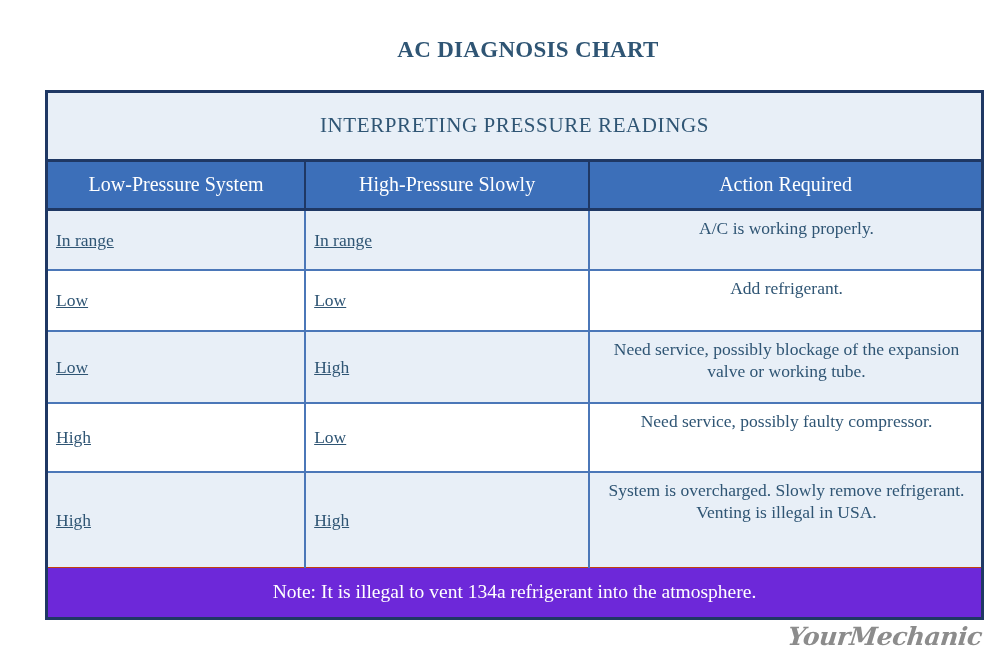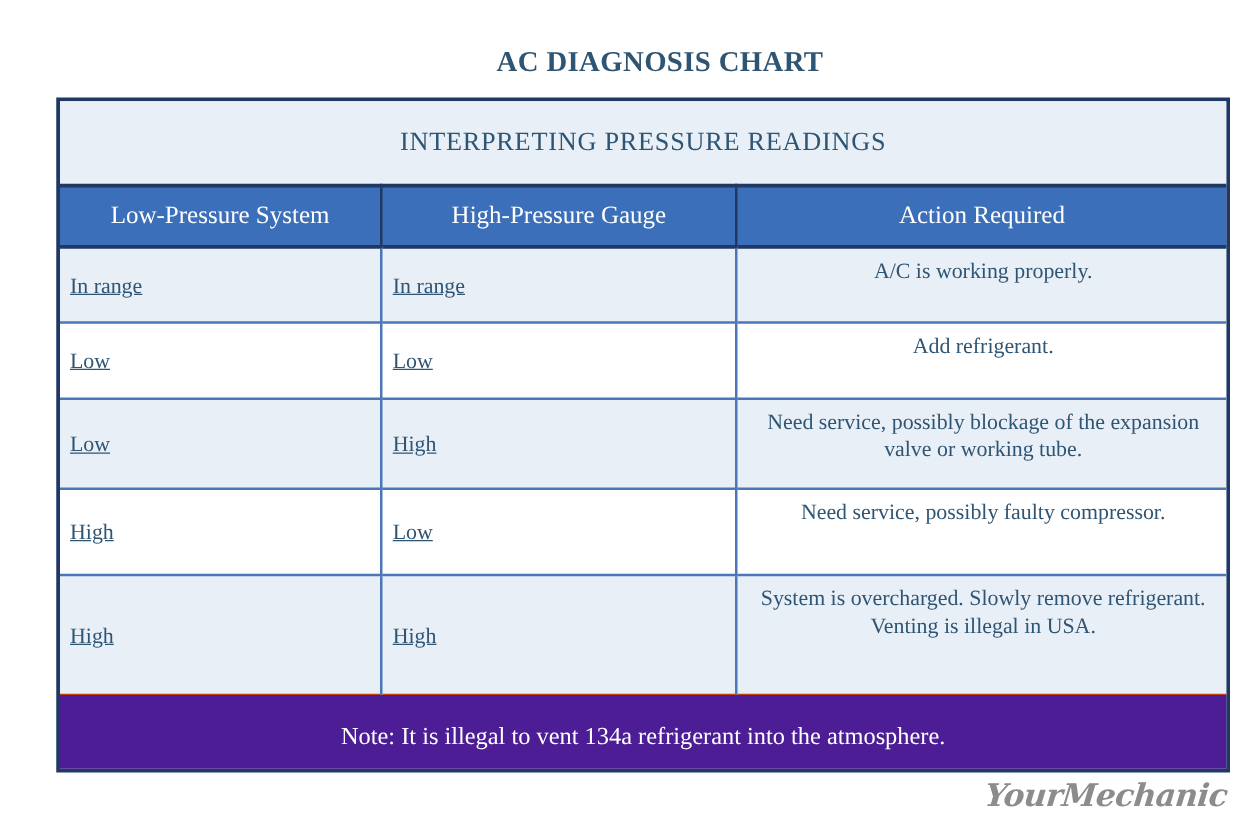--- a/index.html
+++ b/index.html
@@ -26,21 +26,21 @@
     font-weight: bold;
     color: #2F5574;
     letter-spacing: 0.3px;
     padding-left: 28px;
   }
 
   
   .table-wrap {
     position: absolute;
     left: 45px;
-    top: 78px;
+    top: 90px;
     width: 939px;
     border: 3px solid #1F3864;
     box-sizing: border-box;
     background: #ffffff;
   }
   table.diag {
     width: 100%;
     border-collapse: collapse;
     table-layout: fixed;
   }
@@ -96,25 +96,25 @@
 
   
   tr.r1 .cell { height: 46px; }
   tr.r2 .cell { height: 47px; }
   tr.r3 .cell { height: 58px; }
   tr.r4 .cell { height: 55px; }
   tr.r5 .cell { height: 82px; }
 
   
   .note-cell {
-    background: #4c1d95;
+    background: #6d28d9;
     color: #ffffff;
     text-align: center;
     font-size: 19.5px;
-    padding: 23px 6px 14px;
+    padding: 13px 6px 14px;
   }
 
   
   .logo {
     position: absolute;
     right: 18px;
     top: 622px;
     font-family: "DejaVu Serif", serif;
     font-style: italic;
     font-weight: bold;
@@ -137,21 +137,21 @@
         <col class="c2">
         <col class="c3">
     </colgroup>
     <tbody>
       <tr>
         <td class="banner-cell" colspan="3">INTERPRETING PRESSURE READINGS</td>
       </tr>
 
       <tr>
         <td class="head-cell">Low-Pressure System</td>
-        <td class="head-cell">High-Pressure Gauge</td>
+        <td class="head-cell">High-Pressure Slowly</td>
         <td class="head-cell">Action Required</td>
       </tr>
 
       <tr class="alt r1">
         <td class="cell col-gauge">In range</td>
         <td class="cell col-gauge">In range</td>
         <td class="cell col-action">A/C is working properly.</td>
       </tr>
 
       <tr class="plain r2">

